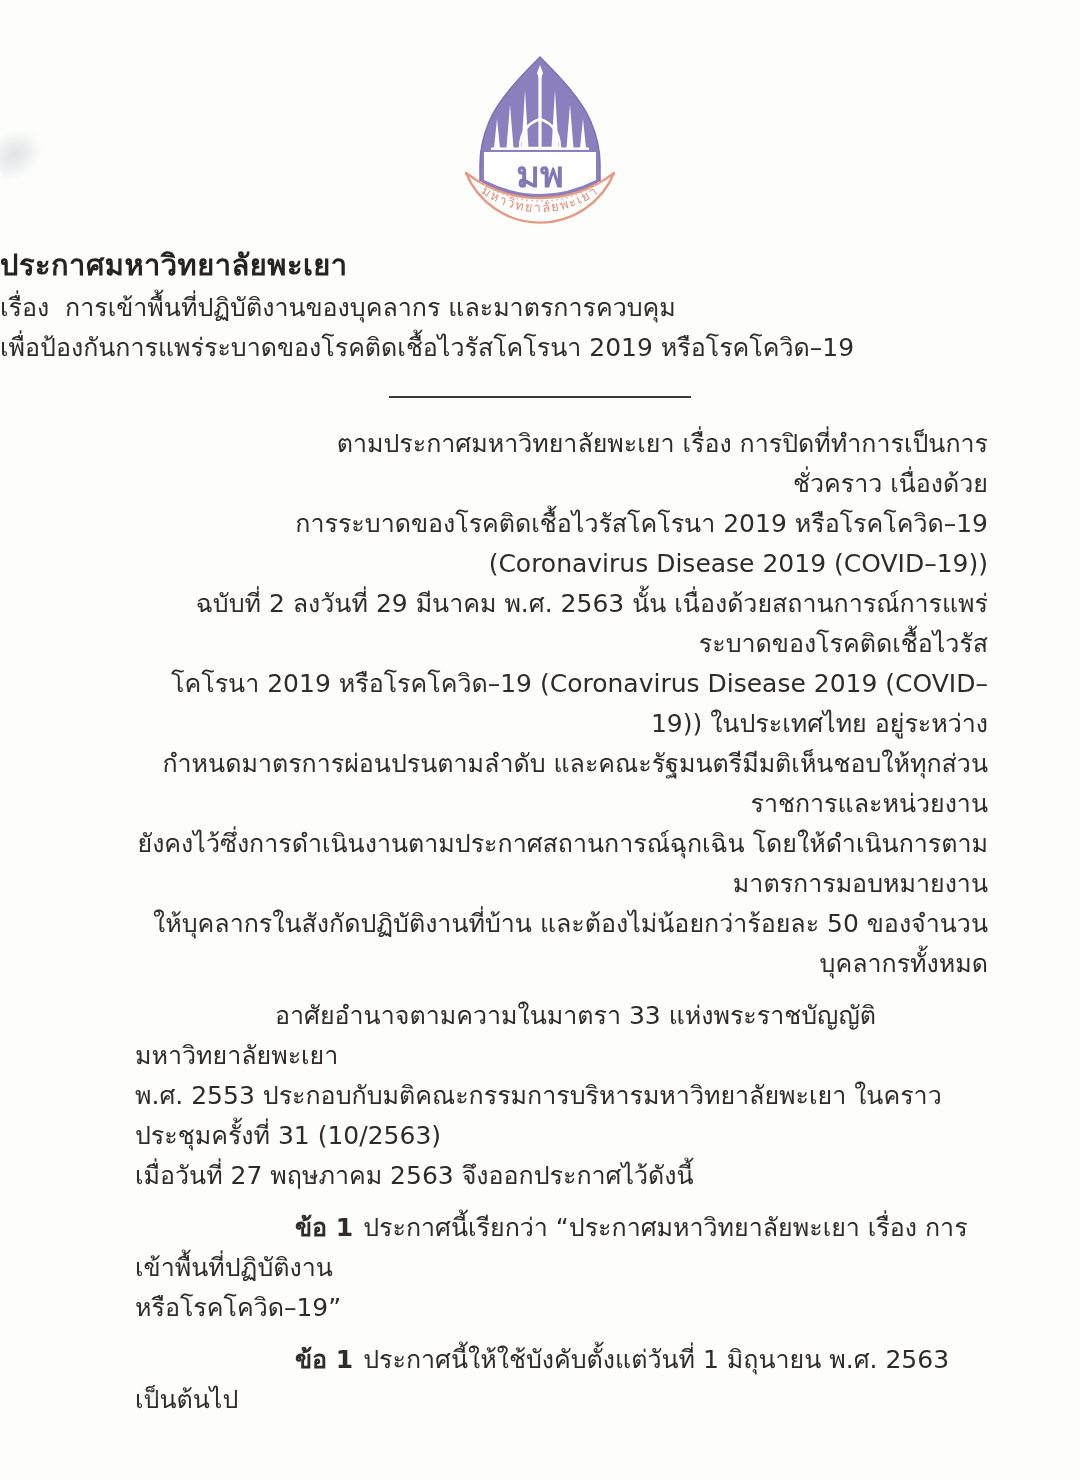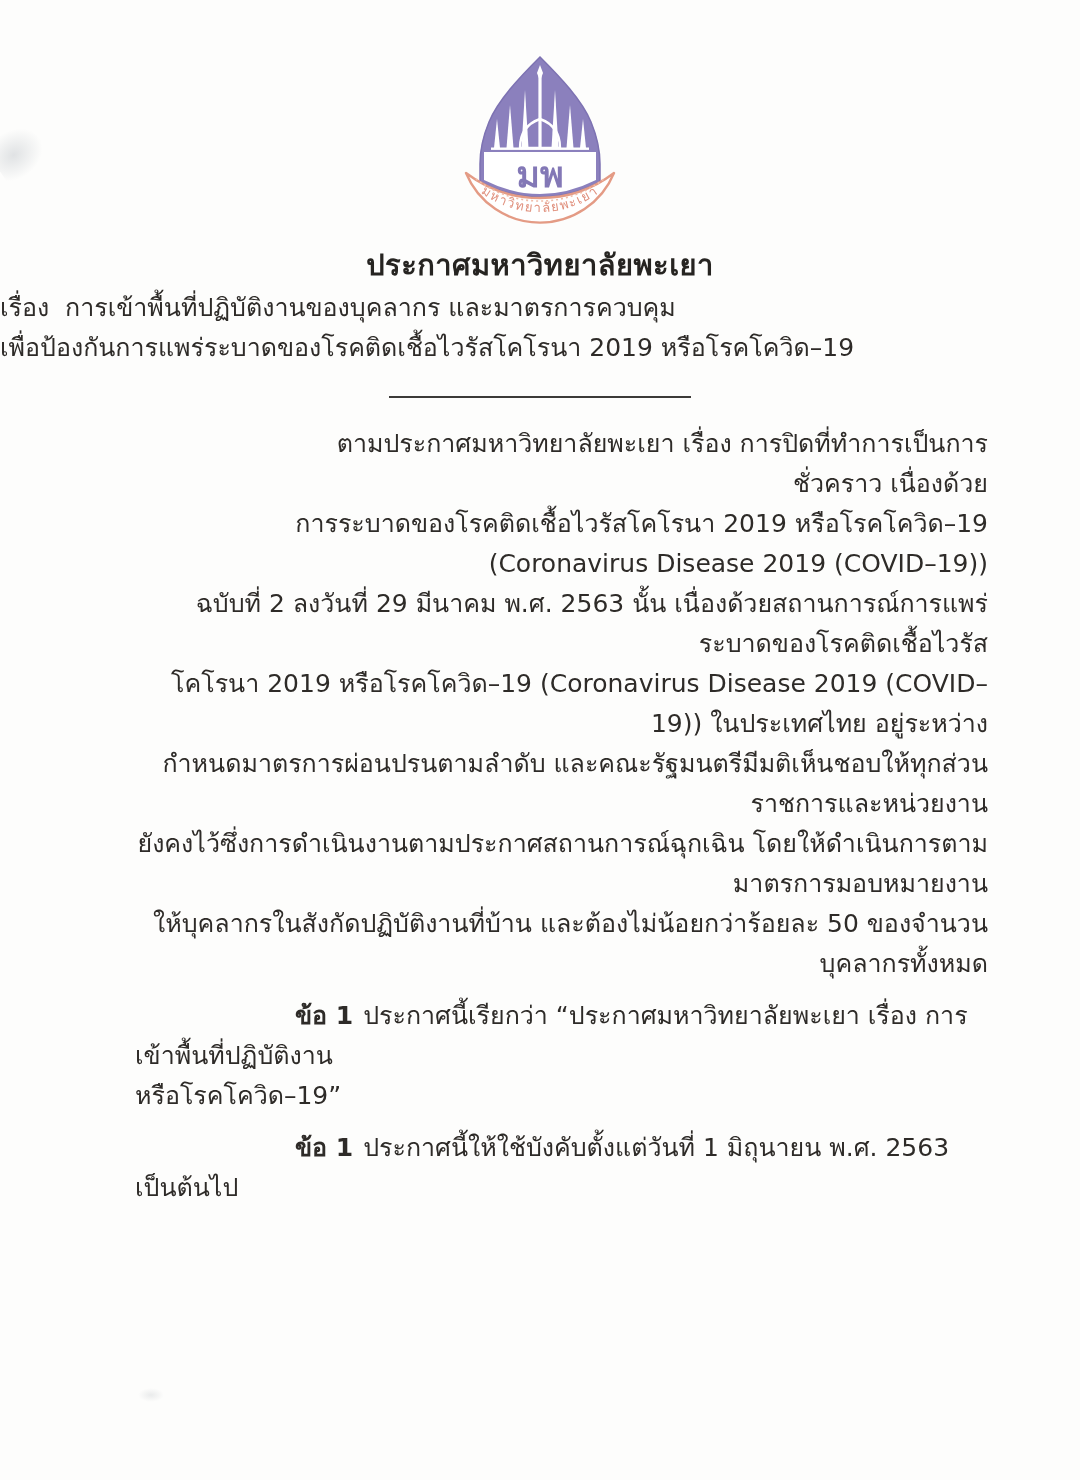--- a/index.html
+++ b/index.html
@@ -23,21 +23,20 @@
   .smudge-b {
     position:absolute; left:138px; top:1388px; width:26px; height:14px;
     background:radial-gradient(ellipse, rgba(190,194,198,0.30), rgba(190,194,198,0) 70%);
   }
 
   .logo-wrap { padding-top:52px; display:flex; justify-content:center; }
   .logo-wrap svg { display:block; }
 
   .doc-title {
     margin-top:14px;
-    text-align:center;
     font-size:29px; font-weight:bold;
     letter-spacing:0.5px;
     color:#262421;
   }
   .doc-subject {
     font-size:25px;
     line-height:40px;
     white-space:pre-wrap;
     color:#2e2b28;
   }
@@ -117,20 +116,25 @@
       <div class="paragraph">
         <div class="line indent">ตามประกาศมหาวิทยาลัยพะเยา เรื่อง การปิดที่ทำการเป็นการชั่วคราว เนื่องด้วย</div>
         <div class="line">การระบาดของโรคติดเชื้อไวรัสโคโรนา 2019 หรือโรคโควิด–19 (Coronavirus Disease 2019 (COVID–19))</div>
         <div class="line">ฉบับที่ 2 ลงวันที่ 29 มีนาคม พ.ศ. 2563 นั้น เนื่องด้วยสถานการณ์การแพร่ระบาดของโรคติดเชื้อไวรัส</div>
         <div class="line">โคโรนา 2019 หรือโรคโควิด–19 (Coronavirus Disease 2019 (COVID–19)) ในประเทศไทย อยู่ระหว่าง</div>
         <div class="line">กำหนดมาตรการผ่อนปรนตามลำดับ และคณะรัฐมนตรีมีมติเห็นชอบให้ทุกส่วนราชการและหน่วยงาน</div>
         <div class="line">ยังคงไว้ซึ่งการดำเนินงานตามประกาศสถานการณ์ฉุกเฉิน โดยให้ดำเนินการตามมาตรการมอบหมายงาน</div>
         <div class="line">ให้บุคลากรในสังกัดปฏิบัติงานที่บ้าน และต้องไม่น้อยกว่าร้อยละ 50 ของจำนวนบุคลากรทั้งหมด</div>
       </div>
       <div class="paragraph">
+        <div class="line indent">อาศัยอำนาจตามความในมาตรา 33 แห่งพระราชบัญญัติมหาวิทยาลัยพะเยา</div>
+        <div class="line">พ.ศ. 2553 ประกอบกับมติคณะกรรมการบริหารมหาวิทยาลัยพะเยา ในคราวประชุมครั้งที่ 31 (10/2563)</div>
+        <div class="line">เมื่อวันที่ 27 พฤษภาคม 2563 จึงออกประกาศไว้ดังนี้</div>
+      </div>
+      <div class="paragraph">
         <div class="line indent"><b class="clause-no">ข้อ 1</b>ประกาศนี้เรียกว่า “ประกาศมหาวิทยาลัยพะเยา เรื่อง การเข้าพื้นที่ปฏิบัติงาน</div>
         <div class="line">หรือโรคโควิด–19”</div>
       </div>
       <div class="paragraph">
         <div class="line indent"><b class="clause-no">ข้อ 1</b>ประกาศนี้ให้ใช้บังคับตั้งแต่วันที่ 1 มิถุนายน พ.ศ. 2563 เป็นต้นไป</div>
       </div>
     </div>
 
 </div>
 

